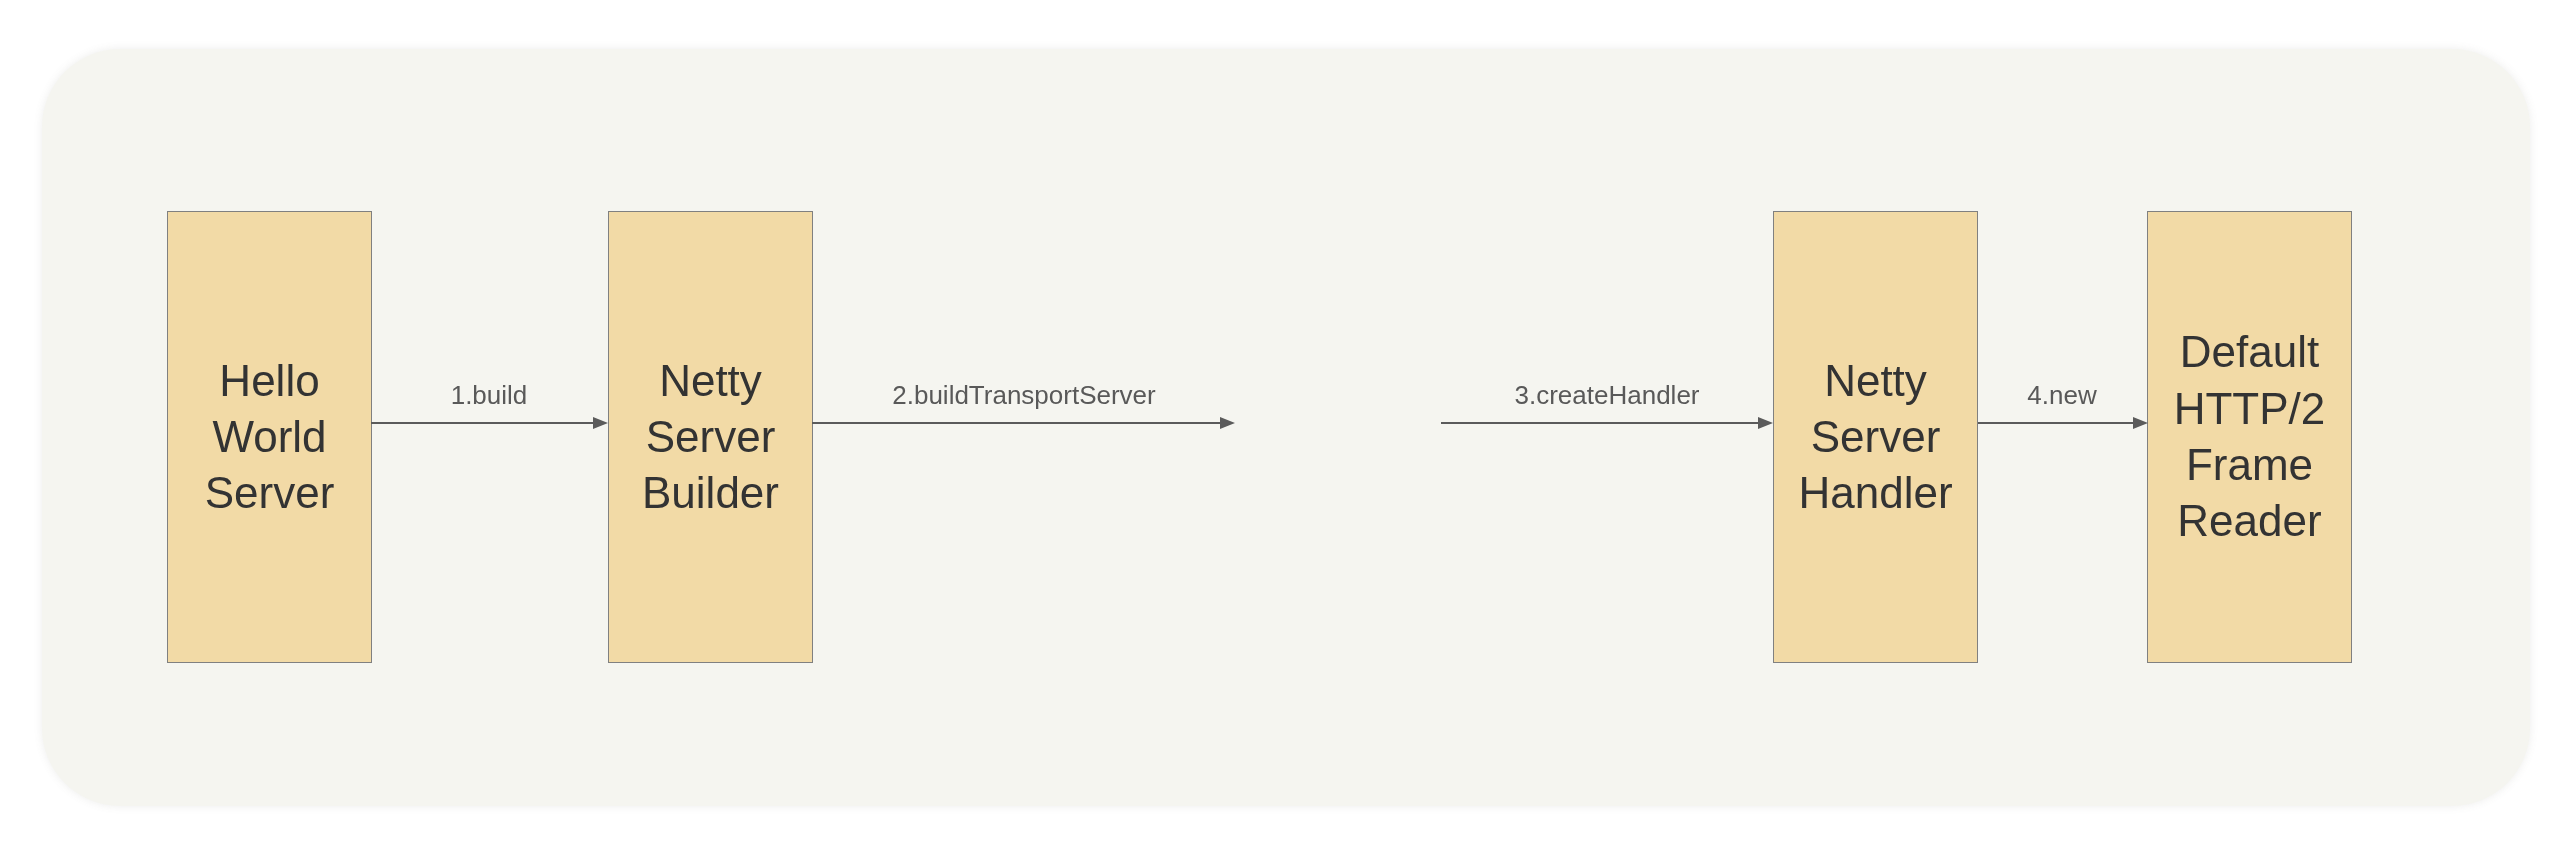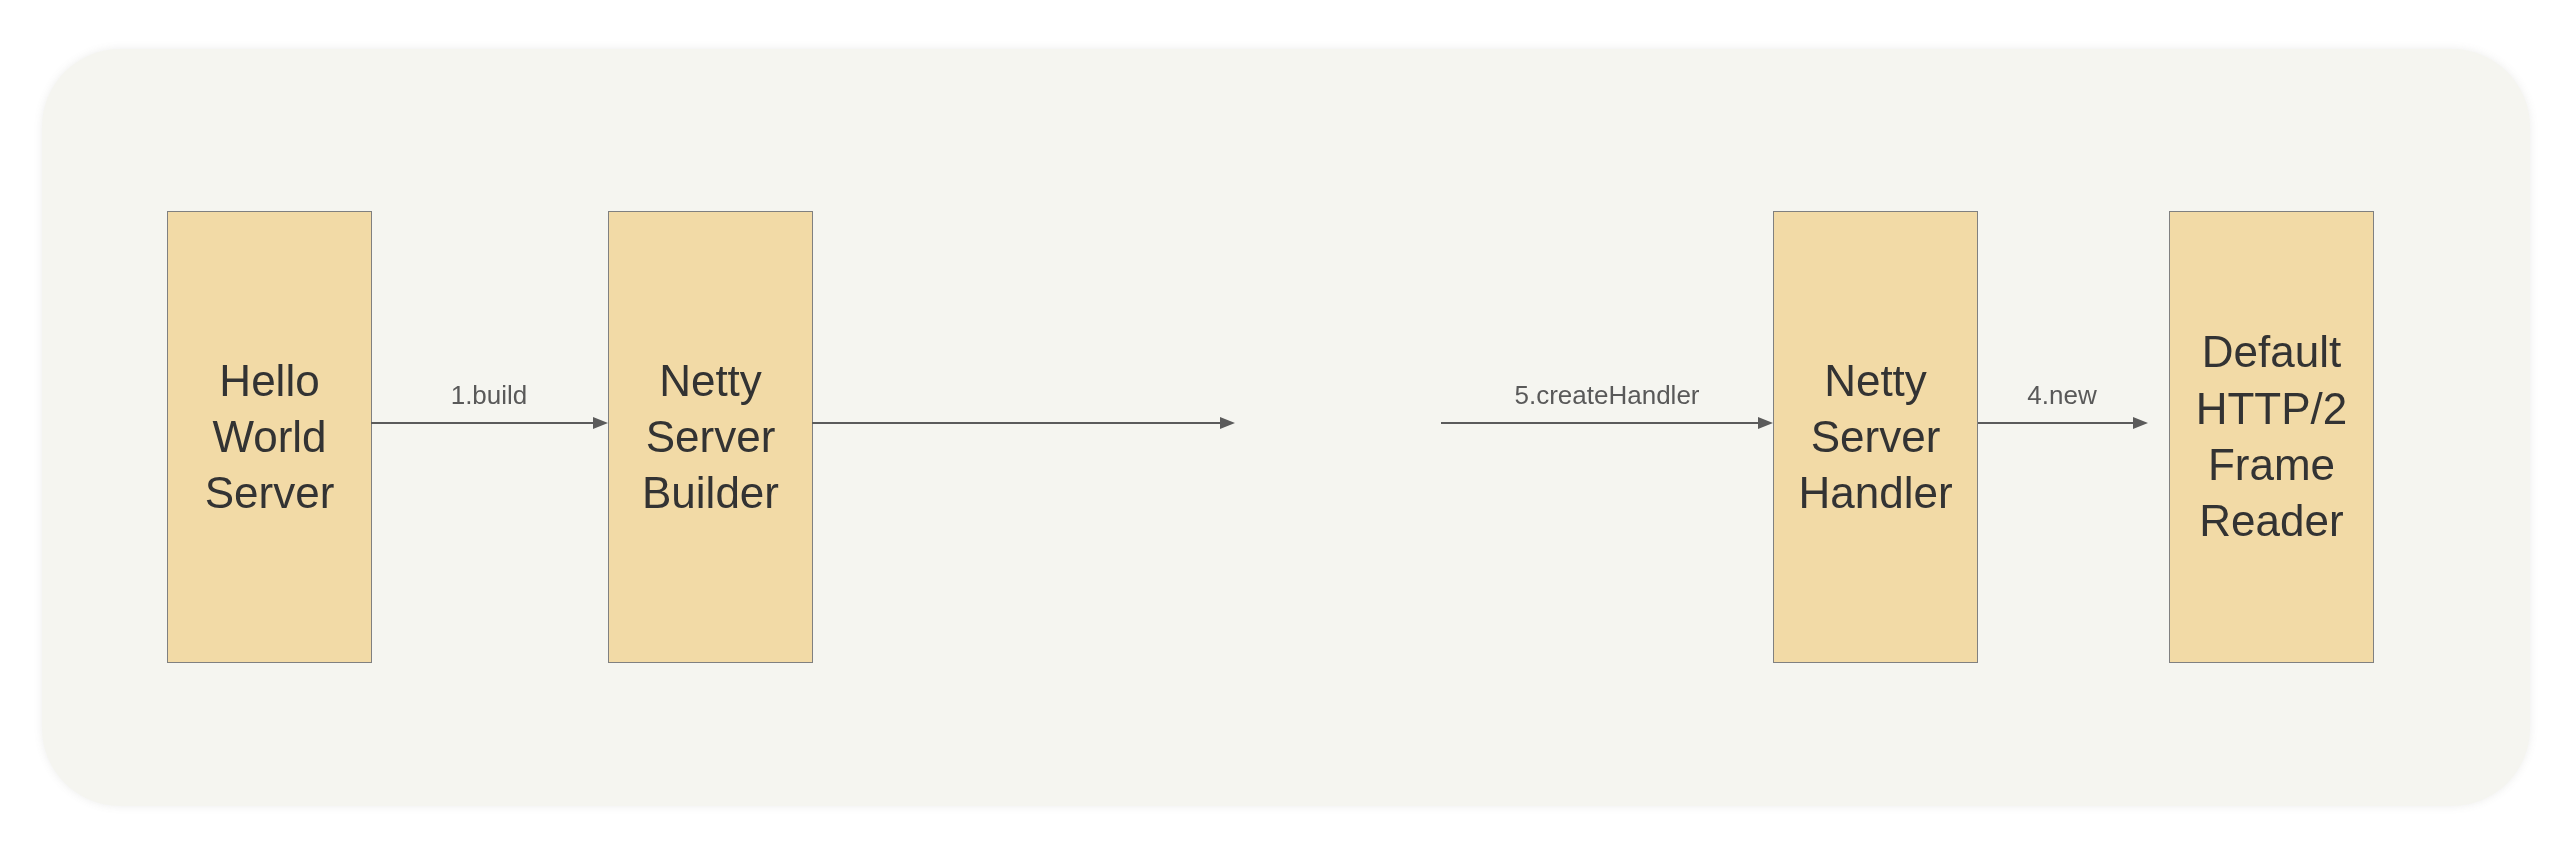--- a/index.html
+++ b/index.html
@@ -42,21 +42,21 @@
     text-align: center;
     font-size: 44px;
     line-height: 1.28;
     color: var(--node-text, #333333);
     padding: 0 4.5px;
   }
   .n1 { left: 125px; }
   .n2 { left: 566px; }
   .n3 { left: 1194px; }
   .n4 { left: 1731px; }
-  .n5 { left: 2105px; margin-left: 22px; }
+  .n5 { left: 2105px; }
 
   .edge {
     position: absolute;
     top: 357px;
     height: 33px;
   }
   .e1 { left: 329px;  width: 237px; }
   .e2 { left: 770px; width: 423px; }
   .e3 { left: 1399px; width: 332px; }
   .e4 { left: 1936px; width: 170px; }
@@ -116,18 +116,19 @@
     <div class="edge e3">
       <div class="edge-line"></div>
       <div class="arrowhead-icon"></div>
     </div>
     <div class="edge e4">
       <div class="edge-line"></div>
       <div class="arrowhead-icon"></div>
     </div>
 
     <div class="edge-label el1">1.build</div>
-    <div class="edge-label el3">5.createHandler</div>
+    <div class="edge-label el2">2.buildTransportServer</div>
+    <div class="edge-label el3">3.createHandler</div>
     <div class="edge-label el4">4.new</div>
 
   </div>
 </div>
 
 
 </body></html>

